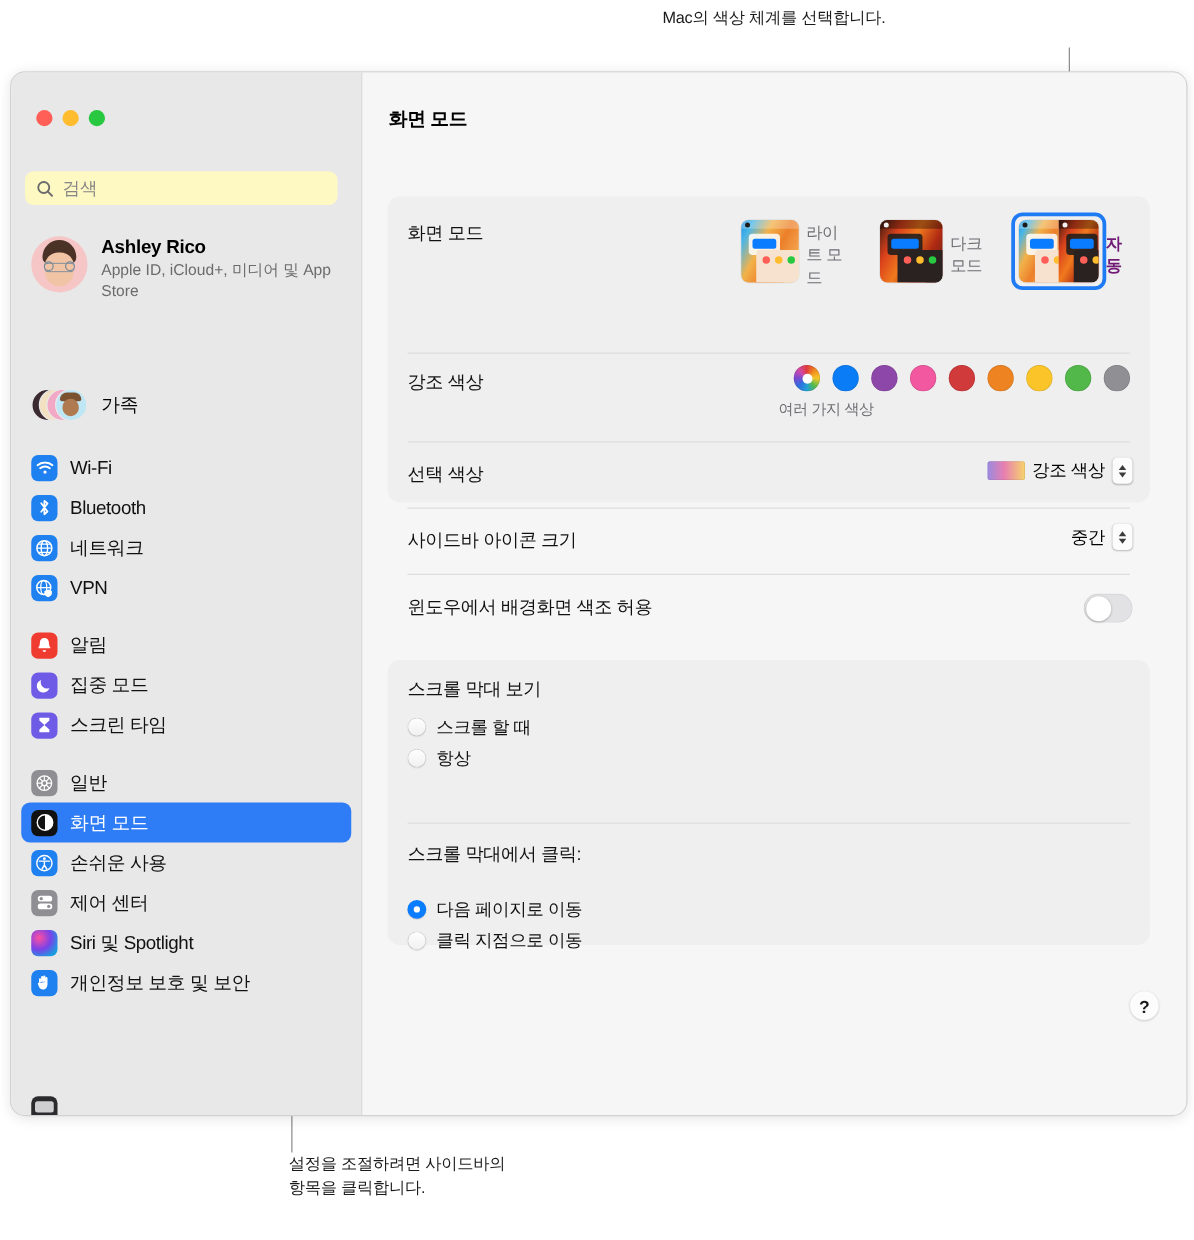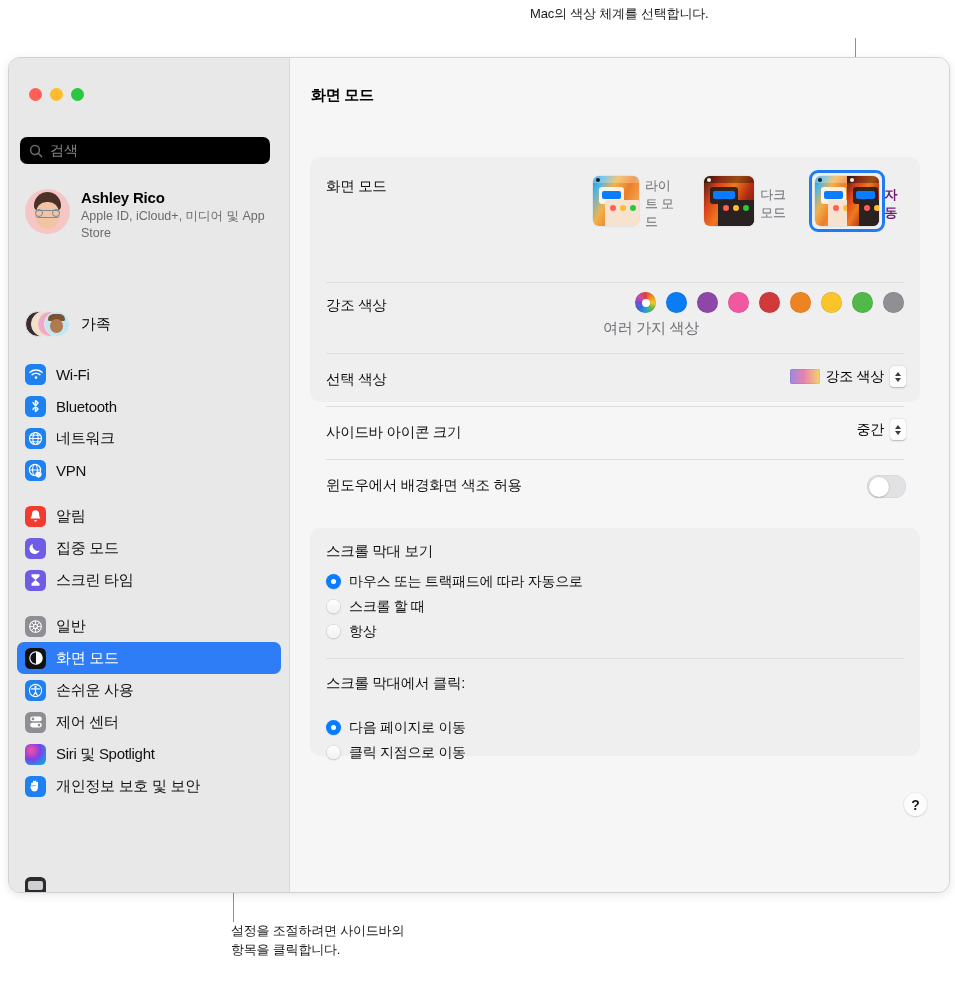--- a/index.html
+++ b/index.html
@@ -74,21 +74,21 @@
   .tl.red { background: #ff5f57; }
   .tl.yellow { background: #febc2e; }
   .tl.green { background: #28c840; }
 
   .search-box {
     position: absolute;
     top: 79px;
     left: 11px;
     width: 250px;
     height: 27px;
-    background: #000000;
+    background: #fef9c3;
     border-radius: 7px;
     display: flex;
     align-items: center;
     padding: 0 9px;
     box-sizing: border-box;
     gap: 7px;
   }
   .search-box svg { flex: 0 0 auto; display:block; }
   .search-placeholder {
     font-size: 14px;
@@ -347,21 +347,21 @@
     position: relative;
   }
   .sw.multi:after {
     content: ""; position: absolute; left: 50%; top: 50%;
     width: 8px; height: 8px; margin: -4px 0 0 -4px;
     background: #fff; border-radius: 50%;
   }
   .accent-caption {
     position: absolute;
     right: 221px; top: 37px;
-    font-size: 15px; color: #6e6e73; letter-spacing: -0.3px;
+    font-size: 12px; color: #6e6e73; letter-spacing: -0.3px;
   }
 
   
   #highlight-row { position: absolute; top: 196px; left: 0; right: 0; height: 53px; }
   #highlight-row .row-label { position: absolute; top: 17px; left: 16px; }
   .popup {
     position: absolute; right: 14px; top: 13px;
     display: flex; align-items: center; gap: 6px;
     font-size: 14px; letter-spacing: -0.3px;
   }
@@ -785,24 +785,20 @@
         </div>
       </div>
     </div>
 
     <div class="card" id="card-scroll">
 
       <span class="group-title" style="top:14px">스크롤 막대 보기</span>
 
       <div class="radio-list" style="top:41px">
         <div class="radio-item">
-          <span class="radio on"></span>
-          <span class="radio-label">마우스 또는 트랙패드에 따라 자동으로</span>
-        </div>
-        <div class="radio-item">
           <span class="radio"></span>
           <span class="radio-label">스크롤 할 때</span>
         </div>
         <div class="radio-item">
           <span class="radio"></span>
           <span class="radio-label">항상</span>
         </div>
       </div>
 
       <div class="row-divider" style="top:130px"></div>

